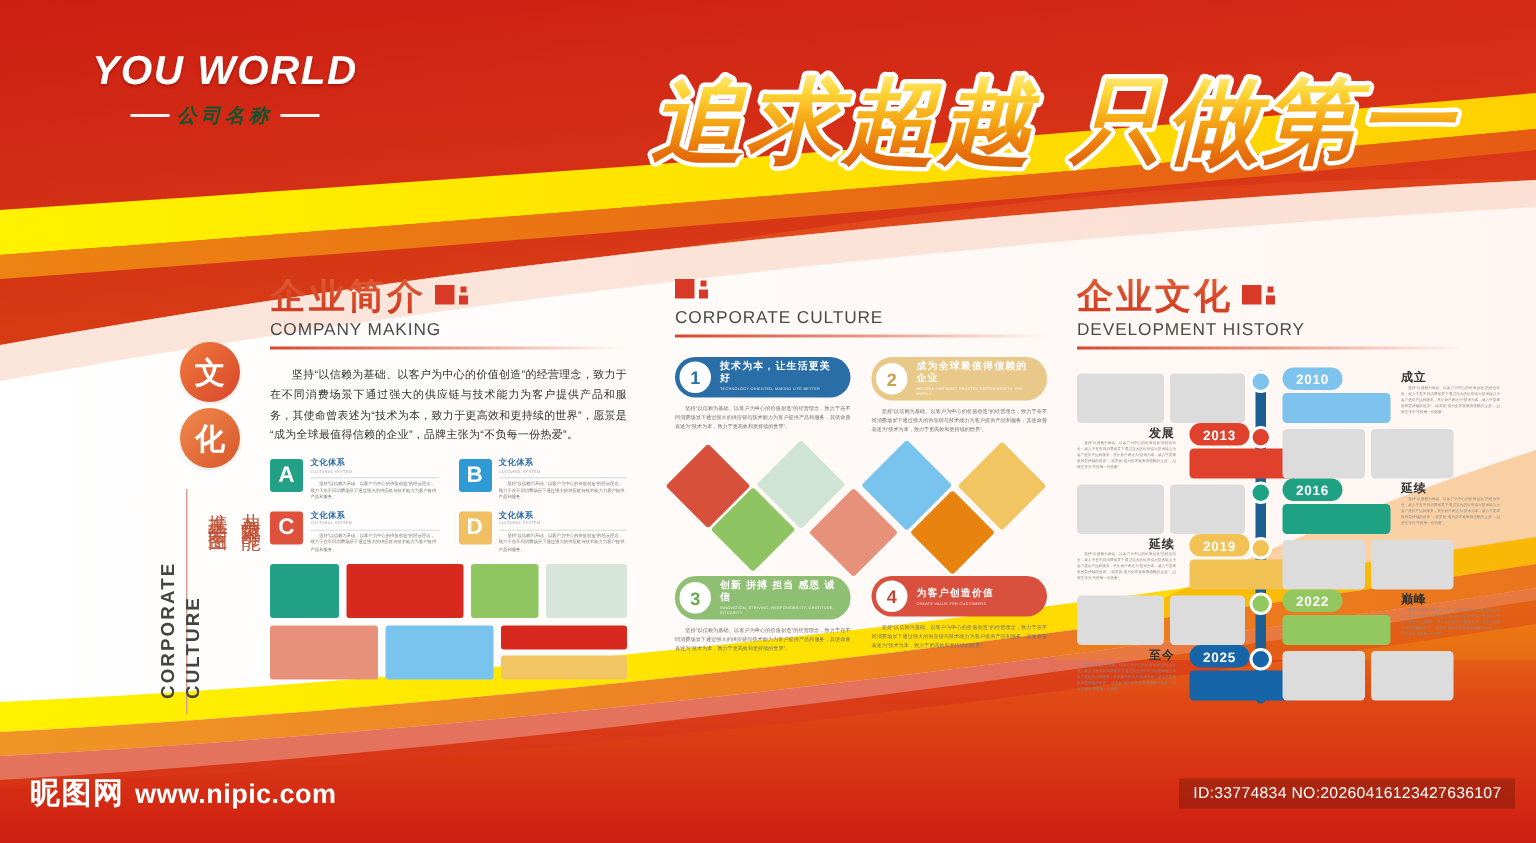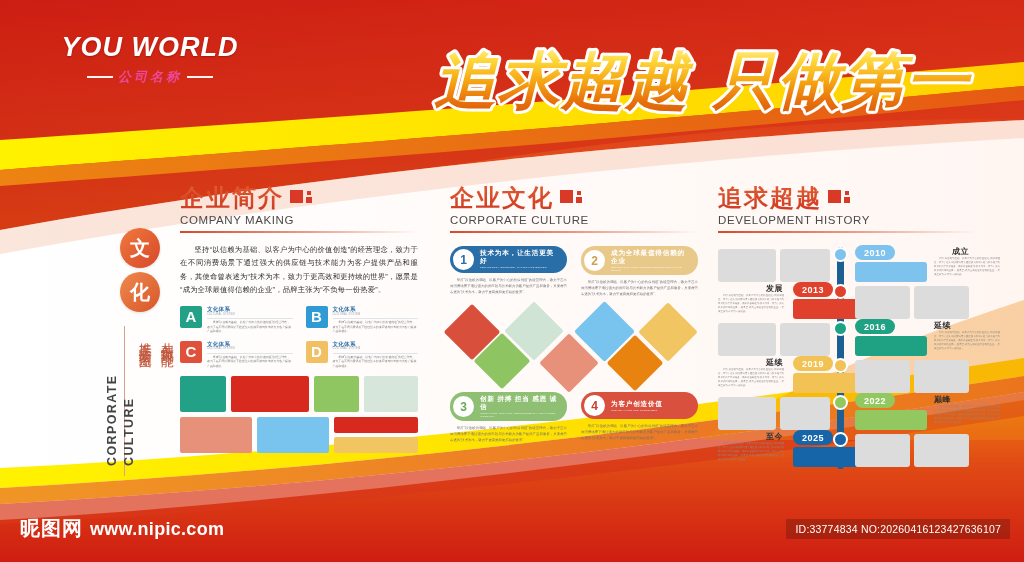--- a/index.html
+++ b/index.html
@@ -20,21 +20,21 @@
   .logo-wrap {
     position:absolute; left:60px; top:34px; width:180px; text-align:center; z-index:12;
   }
   .logo-main {
     font-size:27px; font-weight:bold; font-style:italic; color:#ffffff;
     letter-spacing:1px; line-height:1;
     text-shadow:0 1px 2px rgba(120,0,0,.45);
   }
   .logo-sub-row { display:flex; align-items:center; justify-content:center; gap:5px; margin-top:7px; }
   .logo-rule { width:26px; height:1.5px; background:#fff; opacity:.95; }
-  .logo-sub { font-size:13px; color:#ec4899; letter-spacing:3px; font-weight:bold; font-style:italic; }
+  .logo-sub { font-size:13px; color:#14532d; letter-spacing:3px; font-weight:bold; font-style:italic; }
 
   .headline {
     position:absolute; left:392px; top:38px; width:620px; height:90px; z-index:12;
   }
   .headline svg { width:100%; height:100%; display:block; }
 
   
   .vtitle { position:absolute; left:62px; top:186px; width:118px; height:280px; z-index:8; }
   .vt-big {
     position:absolute; left:2px; top:0px;
@@ -331,116 +331,115 @@
           <div id="mc7" style="background: rgb(216, 41, 30);"></div>
           <div id="mc8" style="background: rgb(242, 197, 99);"></div>
         </div>
       </div>
     </div>
   </div>
 
   <div class="col" style="left:450px; top:186px; width:248px;">
     <div class="col-head">
       <div class="col-title-row">
+        <span class="col-deco">
+          <span class="deco-sq-lg"></span>
+          <span class="deco-col">
+            <span class="deco-sq-sm"></span>
+            <span class="deco-sq-md"></span>
+          </span>
+        </span>
+      </div>
+      <div class="col-sub">CORPORATE CULTURE</div>
+      <div class="col-rule"></div>
+    </div>
+
+    <div class="cc-grid">
+      <div class="cc-card">
+        <div class="cc-pill" id="pill0" style="background: rgb(42, 110, 168);">
+          <div class="cc-num" id="pnum0" style="color: rgb(42, 110, 168);">1</div>
+          <div class="cc-t">
+            <div class="cc-th">技术为本，让生活更美好</div>
+            <div class="cc-te">TECHNOLOGY ORIENTED, MAKING LIFE BETTER</div>
+          </div>
+        </div>
+        <div class="cc-p">坚持“以信赖为基础、以客户为中心的价值创造”的经营理念，致力于在不同消费场景下通过强大的供应链与技术能力为客户提供产品和服务，其使命曾表述为“技术为本，致力于更高效和更持续的世界”。</div>
+      </div>
+      <div class="cc-card">
+        <div class="cc-pill" id="pill1" style="background: rgb(233, 201, 138);">
+          <div class="cc-num" id="pnum1" style="color: rgb(207, 159, 77);">2</div>
+          <div class="cc-t">
+            <div class="cc-th">成为全球最值得信赖的企业</div>
+            <div class="cc-te">BECOME THE MOST TRUSTED ENTERPRISE IN THE WORLD</div>
+          </div>
+        </div>
+        <div class="cc-p">坚持“以信赖为基础、以客户为中心的价值创造”的经营理念，致力于在不同消费场景下通过强大的供应链与技术能力为客户提供产品和服务，其使命曾表述为“技术为本，致力于更高效和更持续的世界”。</div>
+      </div>
+    </div>
+
+    <div class="diamonds">
+      <div class="dia" id="d0" style="left: 2px; top: 8px; width: 40px; height: 40px; background: rgb(216, 80, 60);"></div>
+      <div class="dia" id="d1" style="left: 32px; top: 37px; width: 40px; height: 40px; background: rgb(143, 196, 98);"></div>
+      <div class="dia" id="d2" style="left: 63px; top: 6px; width: 42px; height: 42px; background: rgb(207, 228, 212);"></div>
+      <div class="dia" id="d3" style="left: 98px; top: 38px; width: 42px; height: 42px; background: rgb(232, 145, 122);"></div>
+      <div class="dia" id="d4" style="left: 133px; top: 6px; width: 43px; height: 43px; background: rgb(121, 195, 239);"></div>
+      <div class="dia" id="d5" style="left: 165px; top: 39px; width: 40px; height: 40px; background: rgb(232, 131, 15);"></div>
+      <div class="dia" id="d6" style="left: 197px; top: 7px; width: 42px; height: 42px; background: rgb(242, 197, 99);"></div>
+    </div>
+
+    <div class="cc-grid" style="margin-top:2px;">
+      <div class="cc-card">
+        <div class="cc-pill" id="pill2" style="background: rgb(143, 191, 114);">
+          <div class="cc-num" id="pnum2" style="color: rgb(108, 168, 79);">3</div>
+          <div class="cc-t">
+            <div class="cc-th">创新 拼搏 担当 感恩 诚信</div>
+            <div class="cc-te">INNOVATION, STRIVING, RESPONSIBILITY, GRATITUDE, INTEGRITY</div>
+          </div>
+        </div>
+        <div class="cc-p">坚持“以信赖为基础、以客户为中心的价值创造”的经营理念，致力于在不同消费场景下通过强大的供应链与技术能力为客户提供产品和服务，其使命曾表述为“技术为本，致力于更高效和更持续的世界”。</div>
+      </div>
+      <div class="cc-card">
+        <div class="cc-pill" id="pill3" style="background: rgb(217, 80, 62);">
+          <div class="cc-num" id="pnum3" style="color: rgb(200, 65, 47);">4</div>
+          <div class="cc-t">
+            <div class="cc-th">为客户创造价值</div>
+            <div class="cc-te">CREATE VALUE FOR CUSTOMERS</div>
+          </div>
+        </div>
+        <div class="cc-p">坚持“以信赖为基础、以客户为中心的价值创造”的经营理念，致力于在不同消费场景下通过强大的供应链与技术能力为客户提供产品和服务，其使命曾表述为“技术为本，致力于更高效和更持续的世界”。</div>
+      </div>
+    </div>
+  </div>
+
+  <div class="col" style="left:718px; top:186px; width:258px;">
+    <div class="col-head">
+      <div class="col-title-row">
         <span class="col-title">企业文化</span>
         <span class="col-deco">
           <span class="deco-sq-lg"></span>
           <span class="deco-col">
             <span class="deco-sq-sm"></span>
             <span class="deco-sq-md"></span>
           </span>
         </span>
       </div>
-      <div class="col-sub">CORPORATE CULTURE</div>
-      <div class="col-rule"></div>
-    </div>
-
-    <div class="cc-grid">
-      <div class="cc-card">
-        <div class="cc-pill" id="pill0" style="background: rgb(42, 110, 168);">
-          <div class="cc-num" id="pnum0" style="color: rgb(42, 110, 168);">1</div>
-          <div class="cc-t">
-            <div class="cc-th">技术为本，让生活更美好</div>
-            <div class="cc-te">TECHNOLOGY ORIENTED, MAKING LIFE BETTER</div>
-          </div>
-        </div>
-        <div class="cc-p">坚持“以信赖为基础、以客户为中心的价值创造”的经营理念，致力于在不同消费场景下通过强大的供应链与技术能力为客户提供产品和服务，其使命曾表述为“技术为本，致力于更高效和更持续的世界”。</div>
-      </div>
-      <div class="cc-card">
-        <div class="cc-pill" id="pill1" style="background: rgb(233, 201, 138);">
-          <div class="cc-num" id="pnum1" style="color: rgb(207, 159, 77);">2</div>
-          <div class="cc-t">
-            <div class="cc-th">成为全球最值得信赖的企业</div>
-            <div class="cc-te">BECOME THE MOST TRUSTED ENTERPRISE IN THE WORLD</div>
-          </div>
-        </div>
-        <div class="cc-p">坚持“以信赖为基础、以客户为中心的价值创造”的经营理念，致力于在不同消费场景下通过强大的供应链与技术能力为客户提供产品和服务，其使命曾表述为“技术为本，致力于更高效和更持续的世界”。</div>
-      </div>
-    </div>
-
-    <div class="diamonds">
-      <div class="dia" id="d0" style="left: 2px; top: 8px; width: 40px; height: 40px; background: rgb(216, 80, 60);"></div>
-      <div class="dia" id="d1" style="left: 32px; top: 37px; width: 40px; height: 40px; background: rgb(143, 196, 98);"></div>
-      <div class="dia" id="d2" style="left: 63px; top: 6px; width: 42px; height: 42px; background: rgb(207, 228, 212);"></div>
-      <div class="dia" id="d3" style="left: 98px; top: 38px; width: 42px; height: 42px; background: rgb(232, 145, 122);"></div>
-      <div class="dia" id="d4" style="left: 133px; top: 6px; width: 43px; height: 43px; background: rgb(121, 195, 239);"></div>
-      <div class="dia" id="d5" style="left: 165px; top: 39px; width: 40px; height: 40px; background: rgb(232, 131, 15);"></div>
-      <div class="dia" id="d6" style="left: 197px; top: 7px; width: 42px; height: 42px; background: rgb(242, 197, 99);"></div>
-    </div>
-
-    <div class="cc-grid" style="margin-top:2px;">
-      <div class="cc-card">
-        <div class="cc-pill" id="pill2" style="background: rgb(143, 191, 114);">
-          <div class="cc-num" id="pnum2" style="color: rgb(108, 168, 79);">3</div>
-          <div class="cc-t">
-            <div class="cc-th">创新 拼搏 担当 感恩 诚信</div>
-            <div class="cc-te">INNOVATION, STRIVING, RESPONSIBILITY, GRATITUDE, INTEGRITY</div>
-          </div>
-        </div>
-        <div class="cc-p">坚持“以信赖为基础、以客户为中心的价值创造”的经营理念，致力于在不同消费场景下通过强大的供应链与技术能力为客户提供产品和服务，其使命曾表述为“技术为本，致力于更高效和更持续的世界”。</div>
-      </div>
-      <div class="cc-card">
-        <div class="cc-pill" id="pill3" style="background: rgb(217, 80, 62);">
-          <div class="cc-num" id="pnum3" style="color: rgb(200, 65, 47);">4</div>
-          <div class="cc-t">
-            <div class="cc-th">为客户创造价值</div>
-            <div class="cc-te">CREATE VALUE FOR CUSTOMERS</div>
-          </div>
-        </div>
-        <div class="cc-p">坚持“以信赖为基础、以客户为中心的价值创造”的经营理念，致力于在不同消费场景下通过强大的供应链与技术能力为客户提供产品和服务，其使命曾表述为“技术为本，致力于更高效和更持续的世界”。</div>
-      </div>
-    </div>
-  </div>
-
-  <div class="col" style="left:718px; top:186px; width:258px;">
-    <div class="col-head">
-      <div class="col-title-row">
-        <span class="col-title">追求超越</span>
-        <span class="col-deco">
-          <span class="deco-sq-lg"></span>
-          <span class="deco-col">
-            <span class="deco-sq-sm"></span>
-            <span class="deco-sq-md"></span>
-          </span>
-        </span>
-      </div>
       <div class="col-sub">DEVELOPMENT HISTORY</div>
       <div class="col-rule"></div>
     </div>
 
     <div class="tl-wrap">
       <div class="tl-axis"></div>
 
       <div class="tl-row" style="top:0px;padding-left:28px;">
         <div class="tl-ph" style="left:0px;  top:4px; width:58px; height:33px;"></div>
         <div class="tl-ph" style="left:62px; top:4px; width:50px; height:33px;"></div>
         <div class="tl-dot" id="dot0" style="background: rgb(126, 194, 238);"></div>
         <div class="tl-year" id="yr0" style="left: 137px; background: rgb(126, 194, 238);">2010</div>
         <div class="tl-block" id="blk0" style="left: 137px; background: rgb(126, 194, 238);"></div>
-        <div class="tl-label" style="left:216px; top:1px;margin-left:18px;">成立</div>
+        <div class="tl-label" style="left:216px; top:1px;">成立</div>
         <div class="tl-txt" style="left:216px; top:12px;">坚持“以信赖为基础、以客户为中心的价值创造”的经营理念，致力于在不同消费场景下通过强大的供应链与技术能力为客户提供产品和服务，其使命曾表述为“技术为本，致力于更高效和更持续的世界”，愿景是“成为全球最值得信赖的企业”，品牌主张为“不负每一份热爱”。</div>
       </div>
 
       <div class="tl-row" style="top:37px;">
         <div class="tl-txt" style="left:0px; top:12px;">坚持“以信赖为基础、以客户为中心的价值创造”的经营理念，致力于在不同消费场景下通过强大的供应链与技术能力为客户提供产品和服务，其使命曾表述为“技术为本，致力于更高效和更持续的世界”，愿景是“成为全球最值得信赖的企业”，品牌主张为“不负每一份热爱”。</div>
         <div class="tl-label" style="left:48px; top:1px;">发展</div>
         <div class="tl-year" id="yr1" style="left: 75px; background: rgb(224, 65, 45);">2013</div>
         <div class="tl-block" id="blk1" style="left: 75px; background: rgb(224, 65, 45);"></div>
         <div class="tl-dot" id="dot1" style="background: rgb(224, 65, 45);"></div>
         <div class="tl-ph" style="left:137px; top:4px; width:55px; height:33px;"></div>

